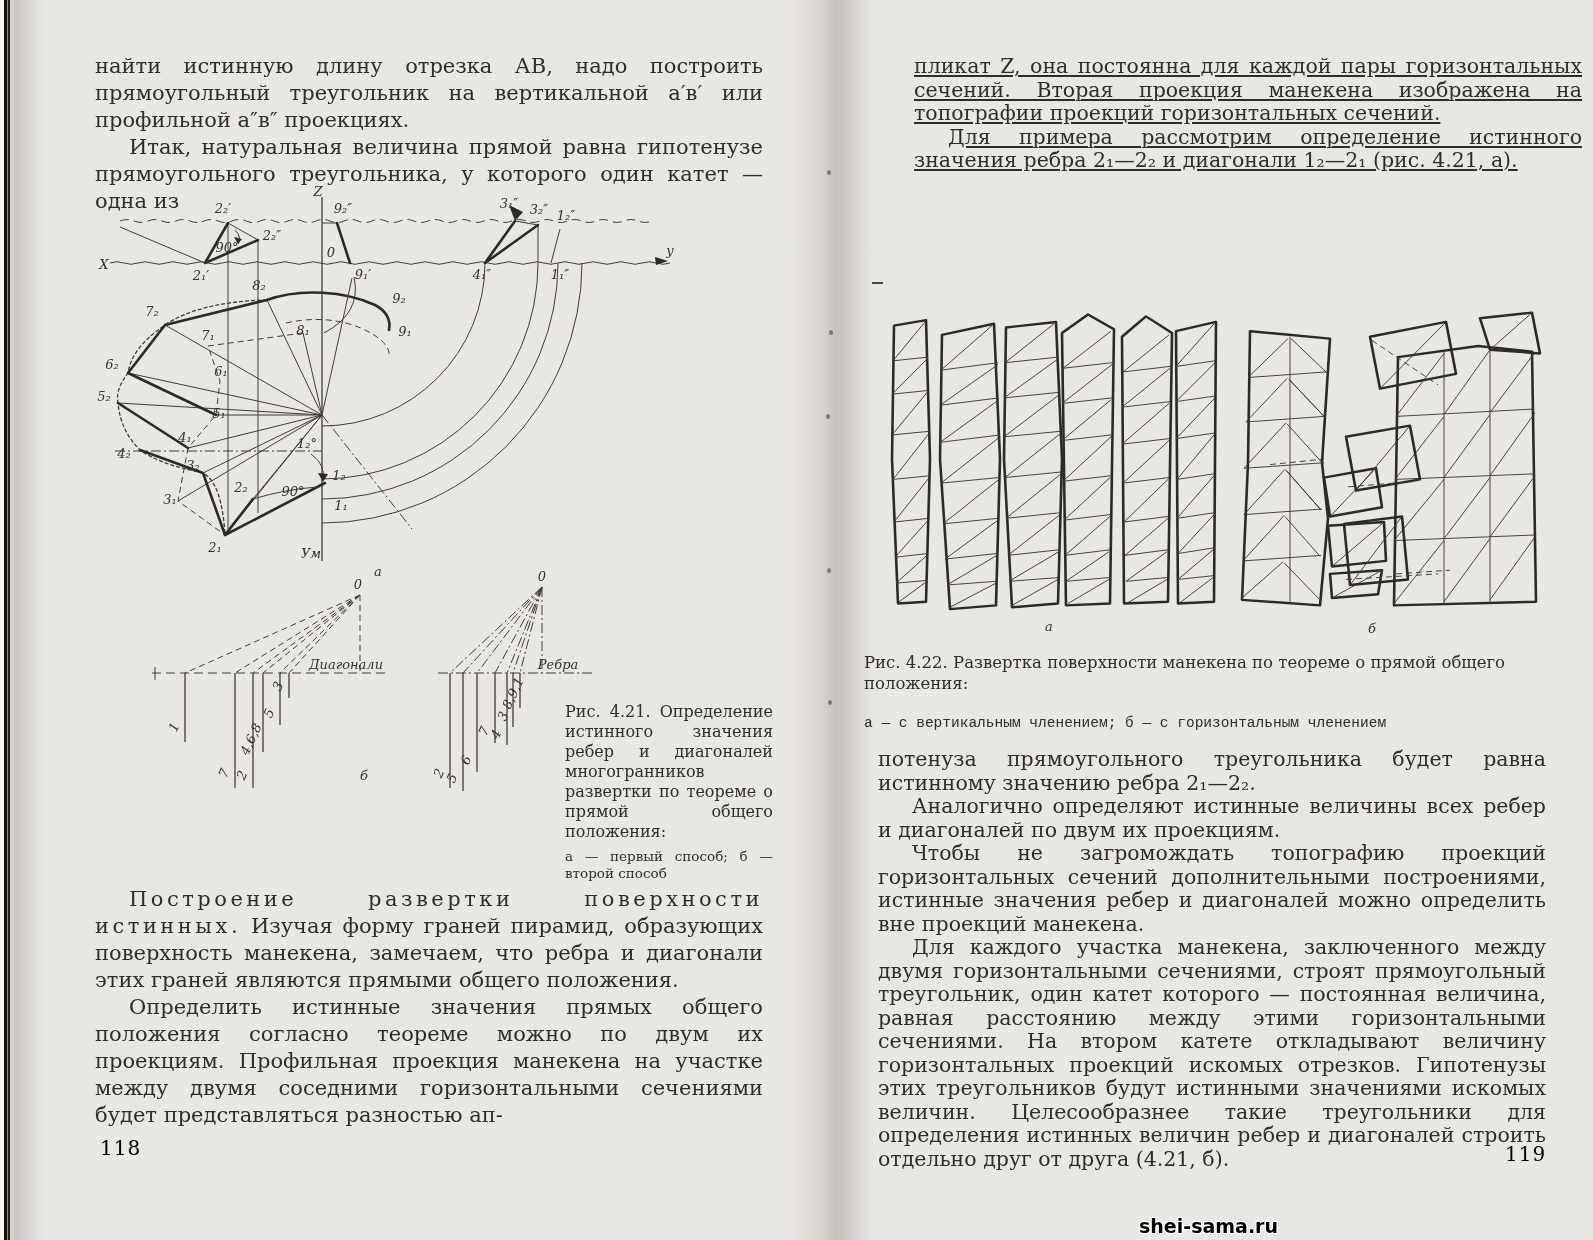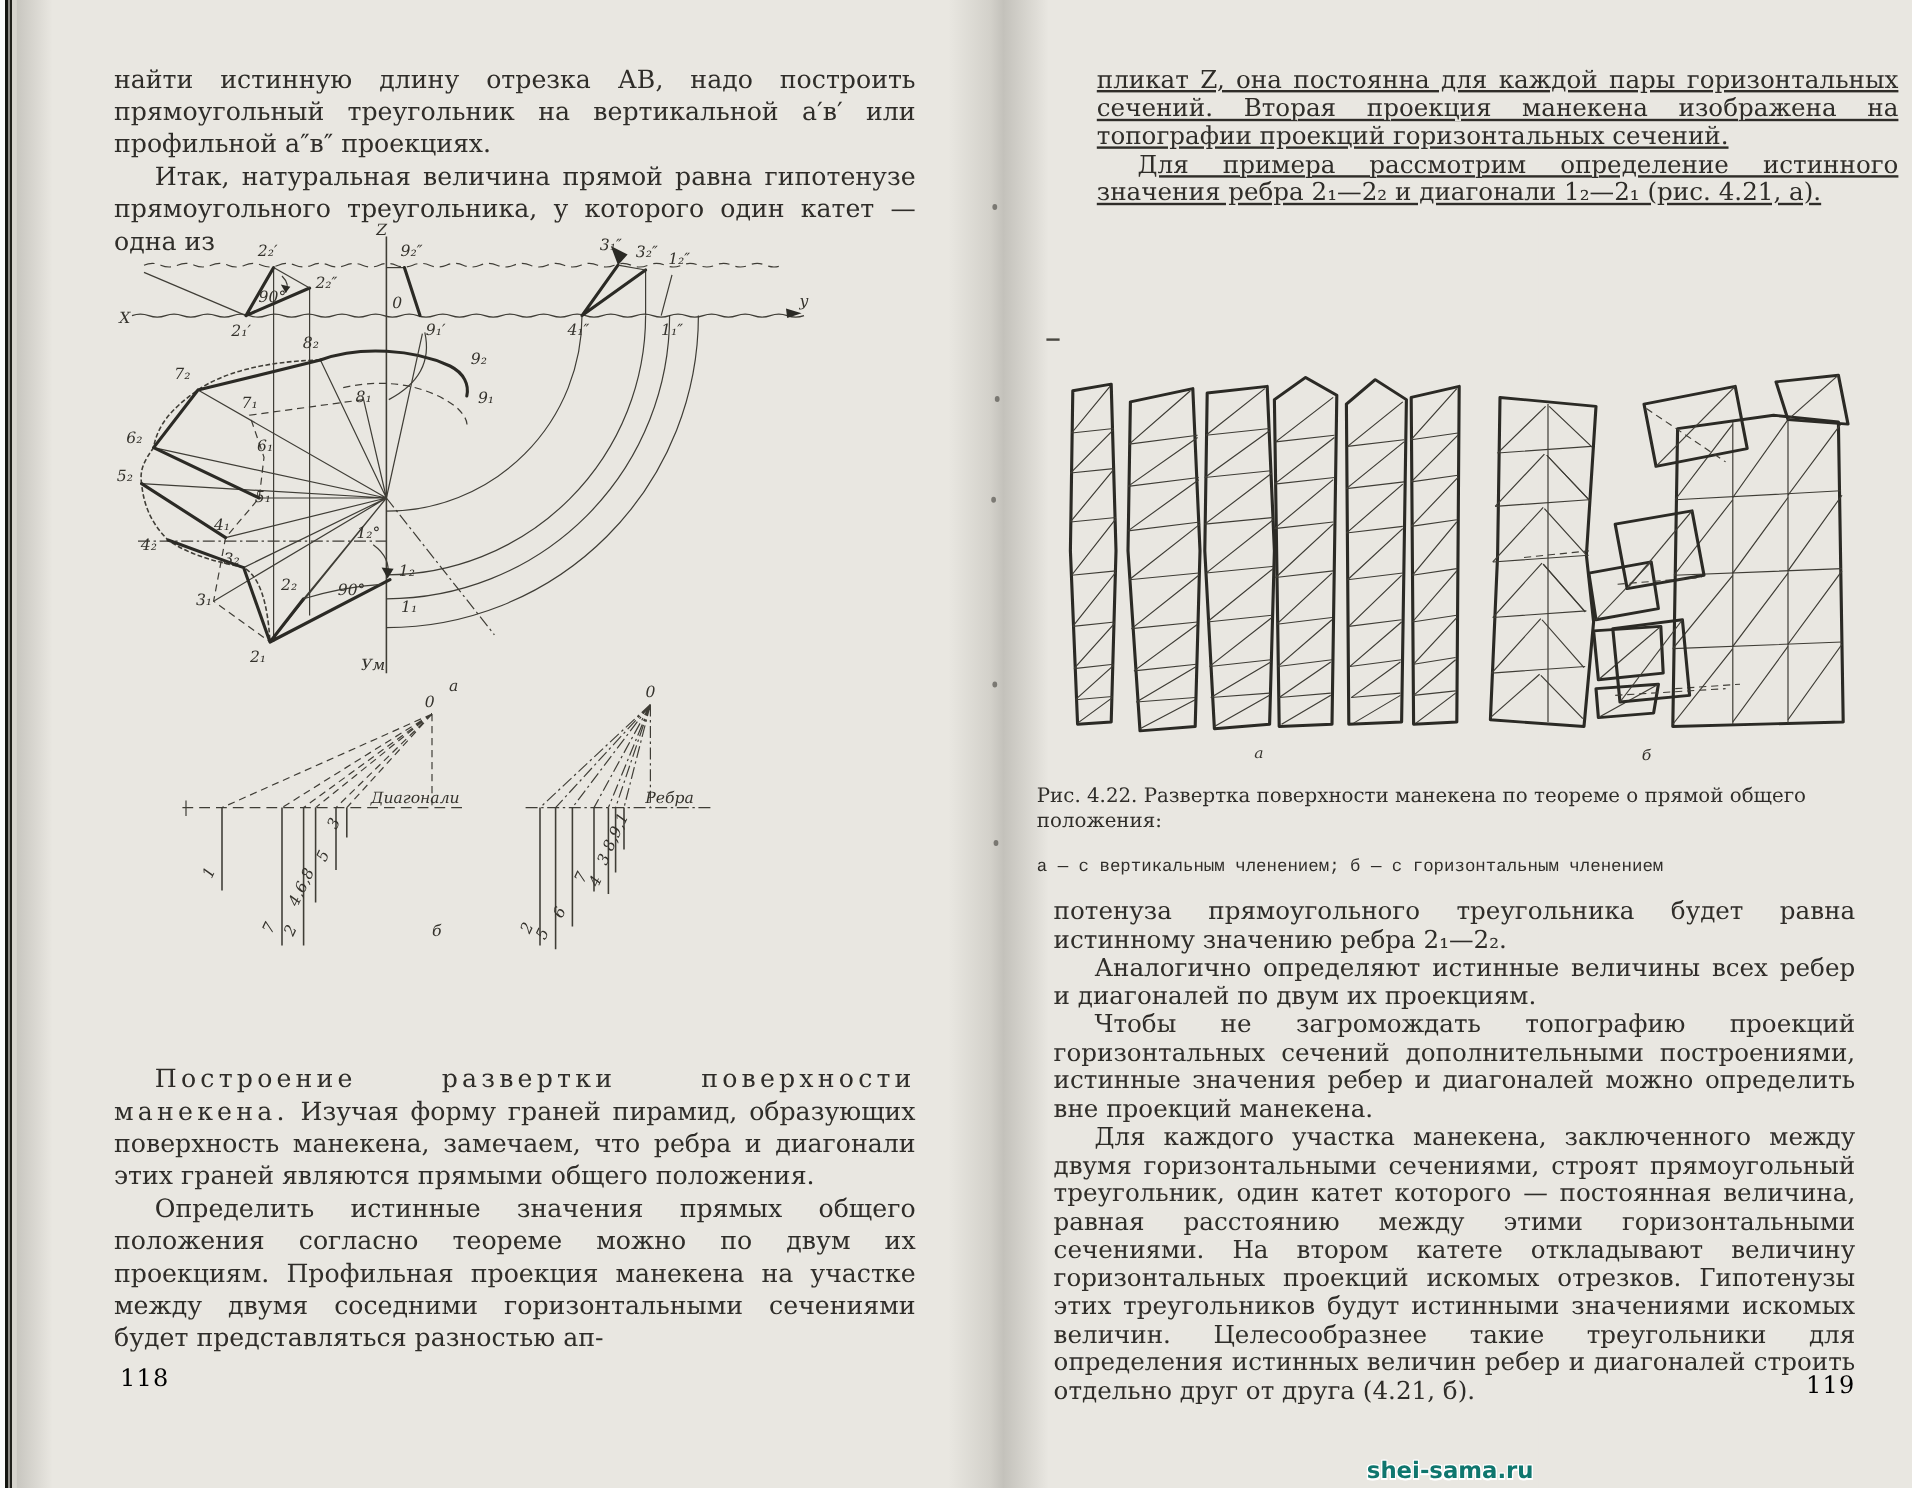--- a/index.html
+++ b/index.html
@@ -34,21 +34,21 @@
   .dd{stroke-dasharray:10 3 2 3;}
   .wavy{stroke-dasharray:4 2;}
   .fillb{fill:#2b2a25;stroke:none;}
   
   .cap421{position:absolute;left:475px;top:519px;width:208px;font-size:16px;line-height:20px;text-align:justify;}
   .cap421 .legend{font-size:13.5px;line-height:17px;margin-top:6px;}
   .cap422{position:absolute;left:864px;top:652px;width:656px;font-size:16.5px;line-height:21px;}
   .cap422 .legend{font-size:14.5px;line-height:19px;margin-top:20px;font-family:Liberation Mono, monospace;}
   .stray{position:absolute;left:872px;top:282px;width:11px;height:2px;background:#4a4842;}
   .watermark{position:absolute;right:4px;bottom:3px;font-family:"DejaVu Sans","Liberation Sans",sans-serif;
-    font-weight:bold;font-size:19px;color:#0f766e;
+    font-weight:bold;font-size:19px;color:#000000;
     text-shadow:1px 1px 0 #ffffff,-1px -1px 0 #ffffff,1px -1px 0 #ffffff,-1px 1px 0 #ffffff,0 1px 0 #fff,0 -1px 0 #fff;text-align:right;}
 </style>
 </head>
 <body>
 
 <div class="scan">
 
   <div class="spine-edge"></div>
   <div class="edge-shade"></div>
   <div class="gutter"></div>
@@ -175,24 +175,28 @@
           <text x="353" y="592" transform="rotate(-65 353 592)">2</text>
           <text x="366" y="597" transform="rotate(-65 366 597)">5</text>
           <text x="380" y="579" transform="rotate(-65 380 579)">6</text>
           <text x="398" y="550" transform="rotate(-65 398 550)">7</text>
           <text x="410" y="553" transform="rotate(-65 410 553)">4</text>
           <text x="417" y="535" transform="rotate(-65 417 535)">3</text>
           <text x="427" y="512" transform="rotate(-65 427 512)">8,9,1</text>
         </g>
     </svg>
     
+    <div class="cap421">
+      <div>Рис. 4.21. Определение истинного значения ребер и диагоналей многогранников развертки по теореме о прямой общего положения:</div>
+      <div class="legend">а — первый способ; б — второй способ</div>
+    </div>
   </div>
 
   <div class="tb lp" style="left:95px;top:886px;">
-    <p class="ind"><span class="lead-spaced">Построение развертки поверхности манекена.</span> <span>Изучая форму граней пирамид, образующих поверхность манекена, замечаем, что ребра и диагонали этих граней являются прямыми общего положения.</span></p>
+    <p class="ind"><span class="lead-spaced">Построение развертки поверхности истинных.</span> <span>Изучая форму граней пирамид, образующих поверхность манекена, замечаем, что ребра и диагонали этих граней являются прямыми общего положения.</span></p>
     <p class="ind">Определить истинные значения прямых общего положения согласно теореме можно по двум их проекциям. Профильная проекция манекена на участке между двумя соседними горизонтальными сечениями будет представляться разностью ап-</p>
   </div>
 
   <div class="pagenum" style="left:100px;top:1136px;">118</div>
 
   <div class="stray"></div>
 
   <div class="tb rp" style="left:914px;top:55px;text-decoration:underline;">
     <p>пликат Z, она постоянна для каждой пары горизонтальных сечений. Вторая проекция манекена изображена на топографии проекций горизонтальных сечений.</p>
     <p class="ind">Для примера рассмотрим определение истинного значения ребра 2₁—2₂ и диагонали 1₂—2₁ (рис. 4.21, а).</p>

